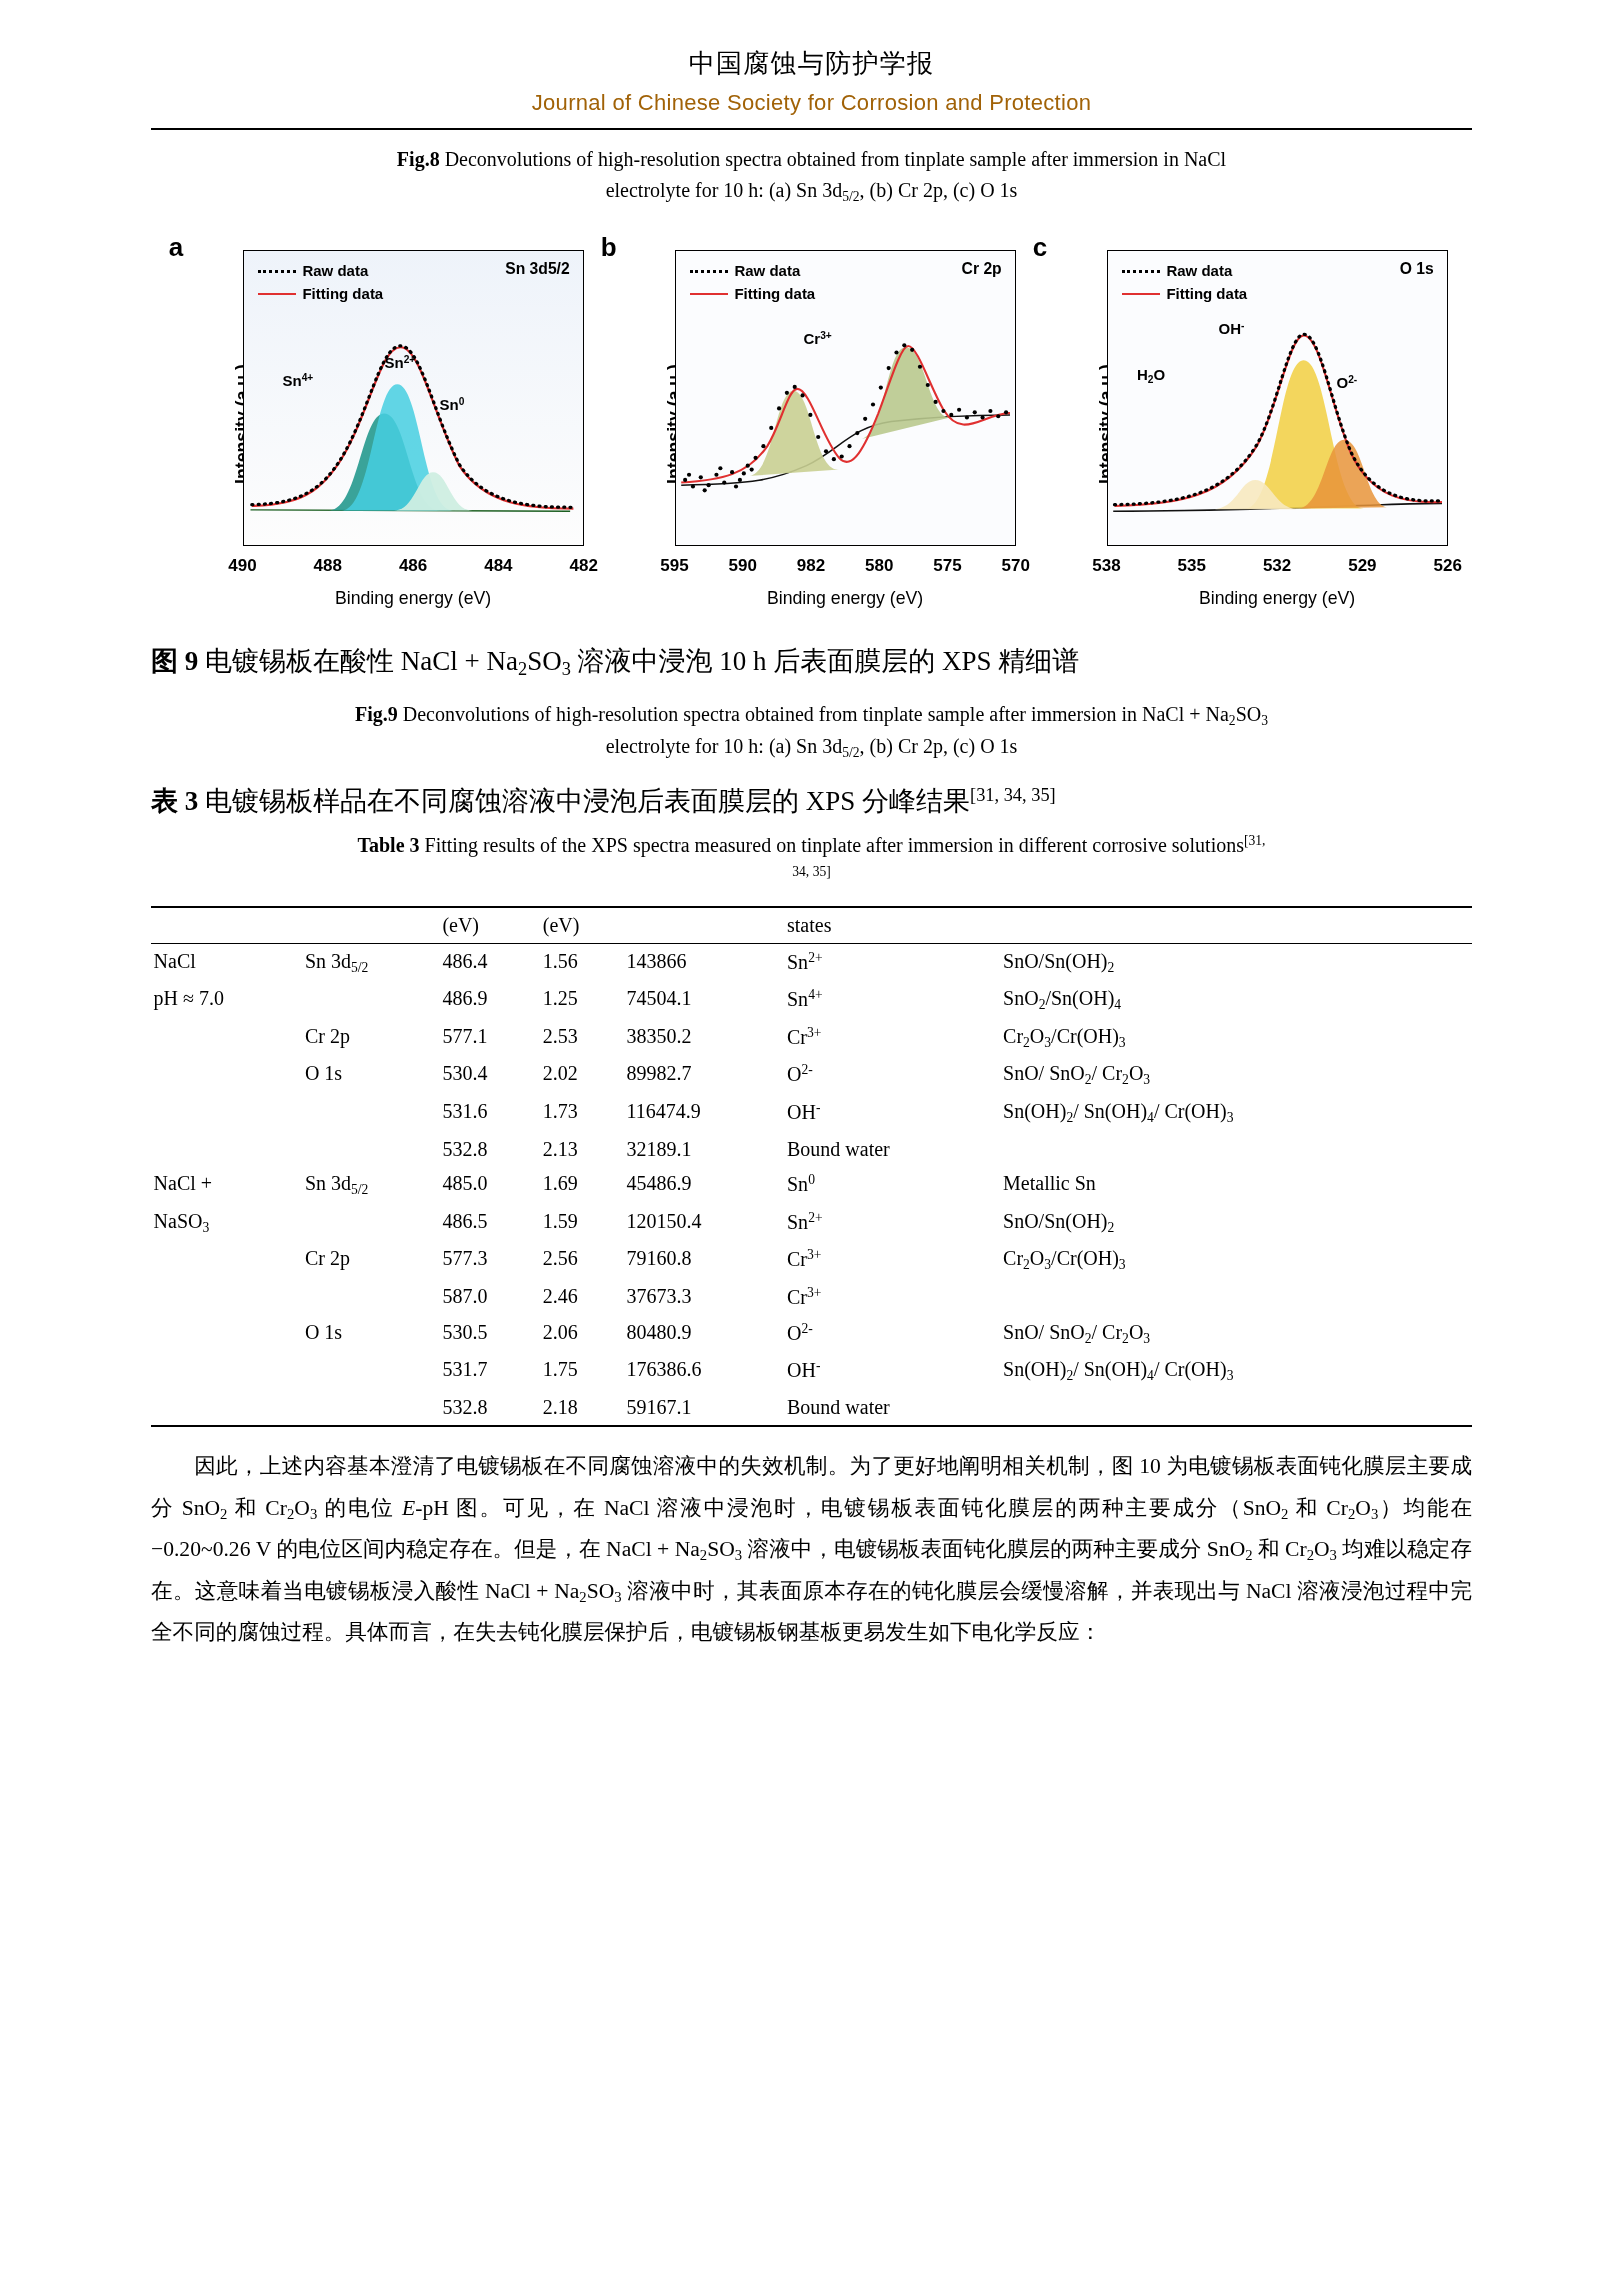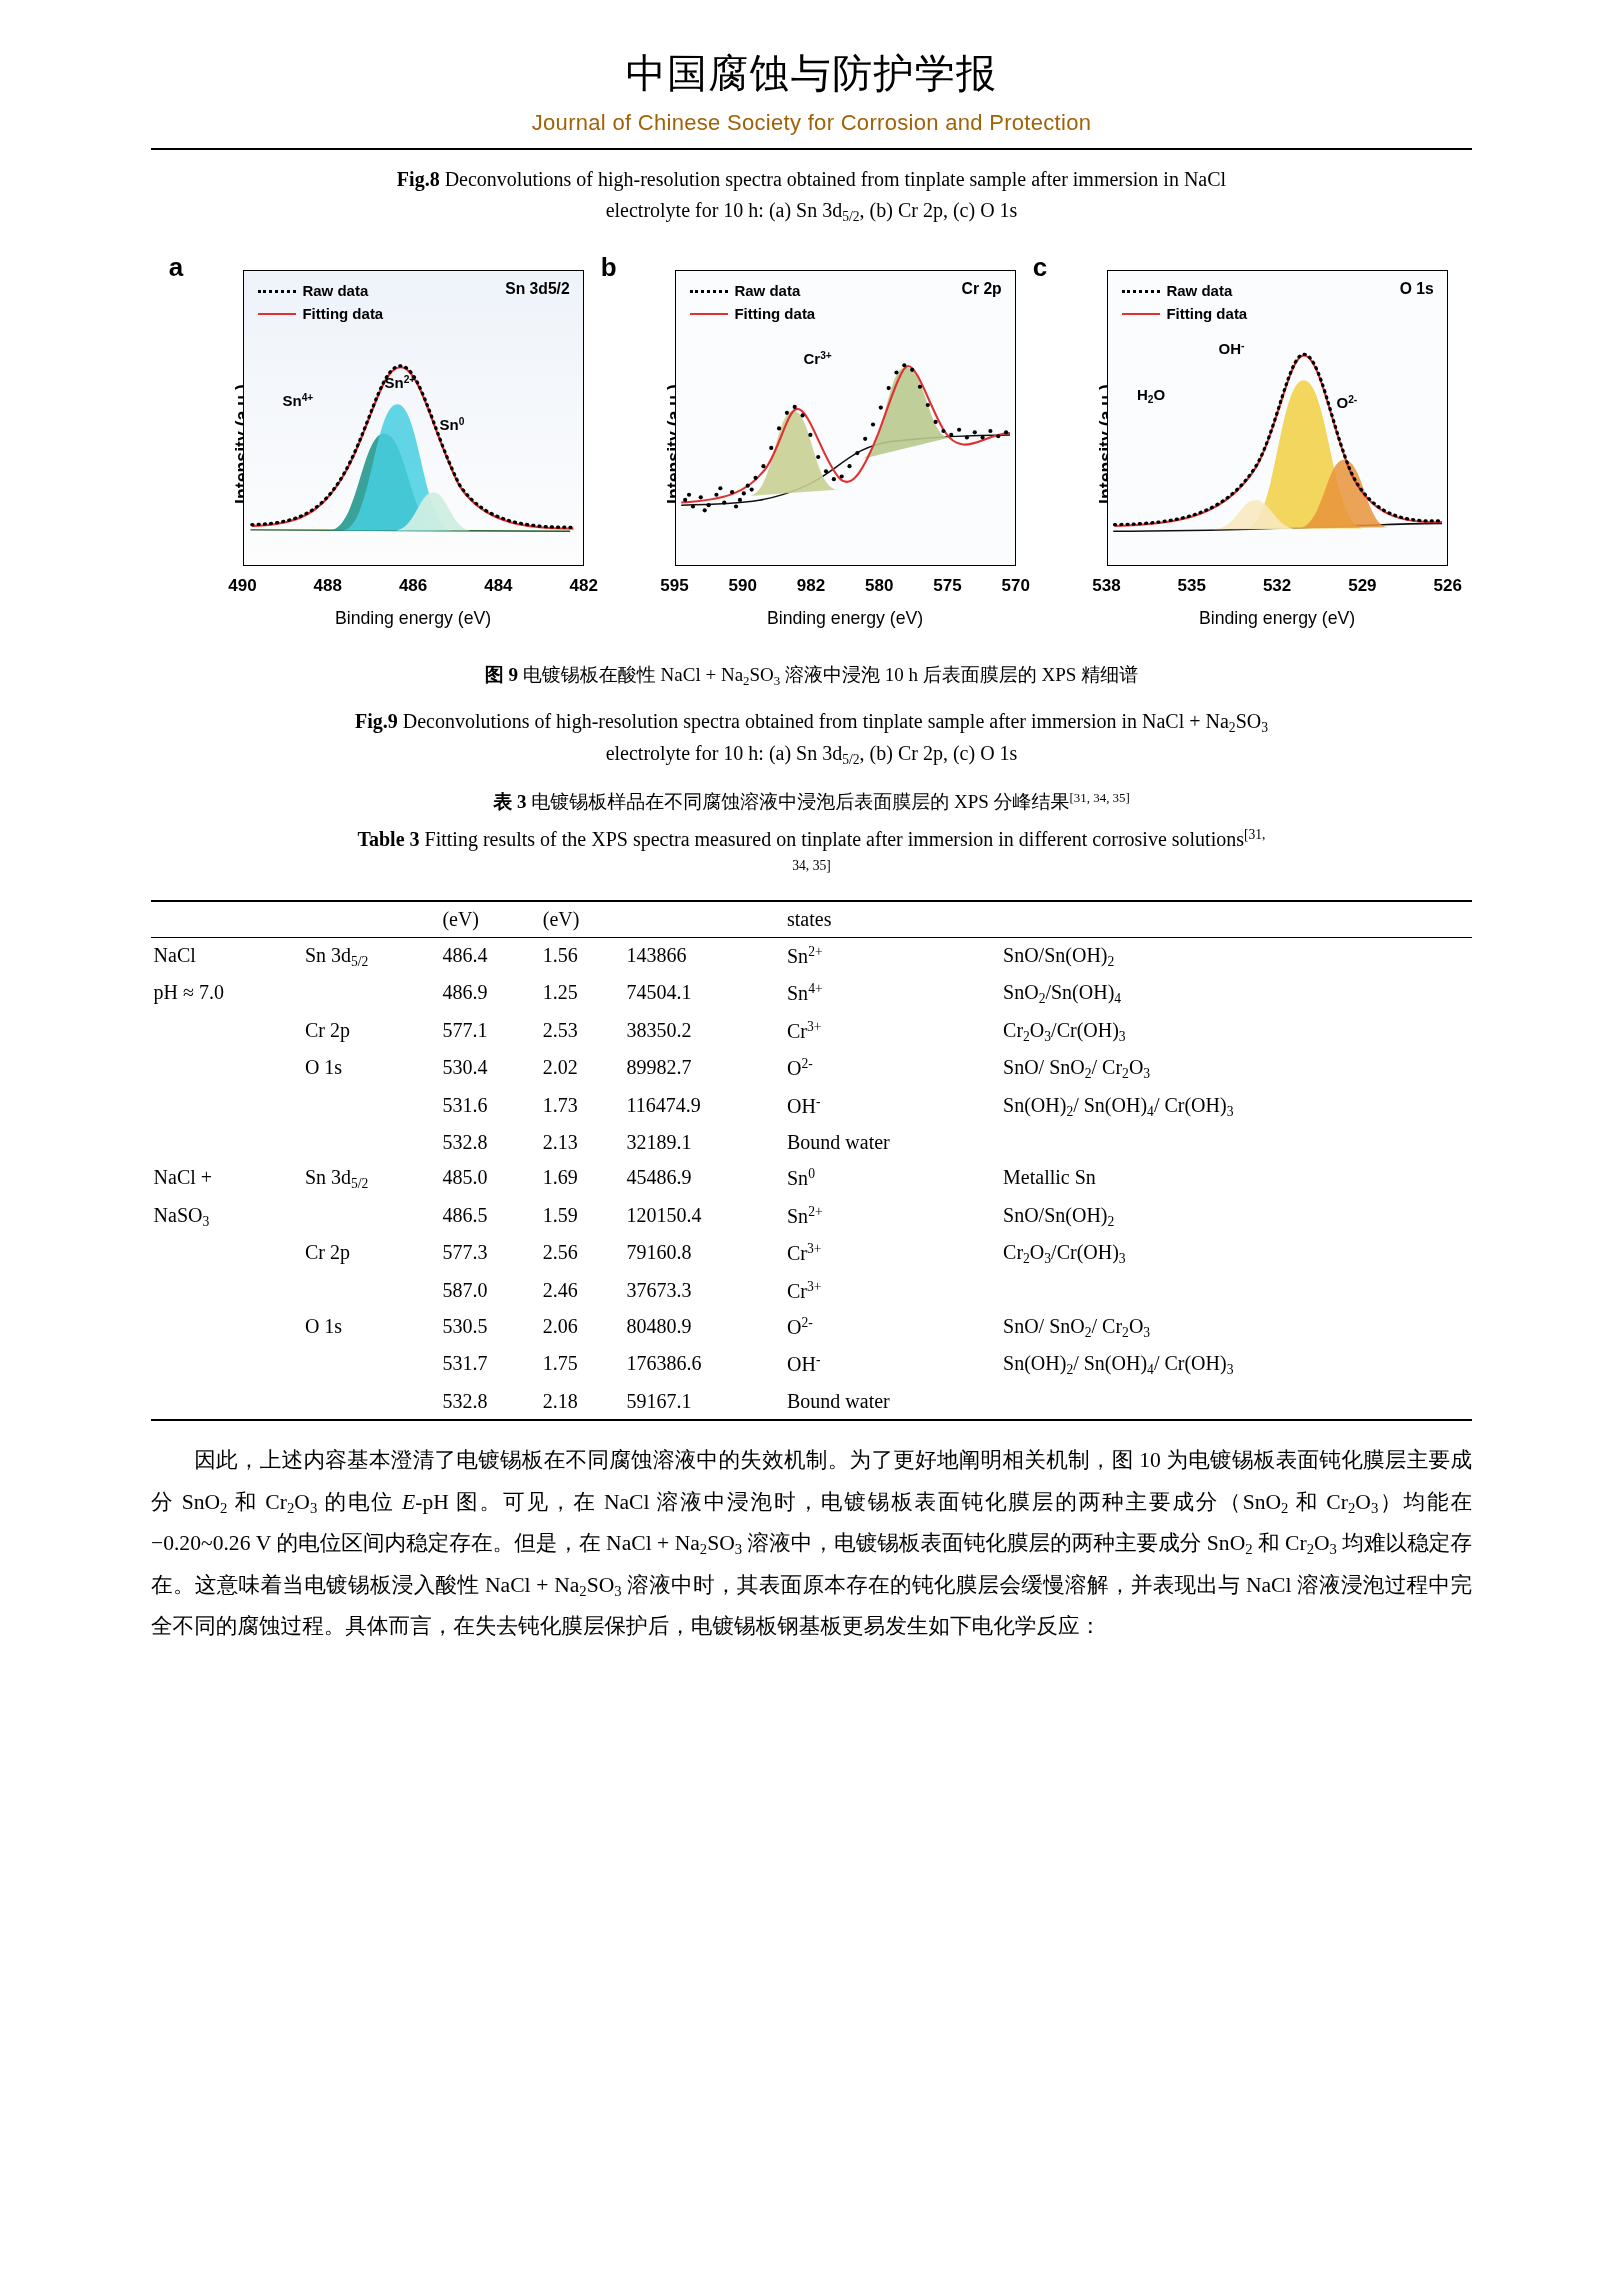--- a/index.html
+++ b/index.html
@@ -7,28 +7,28 @@
     width:1623px; height:2295px;
     background:#ffffff;
     font-family:"Liberation Serif", serif;
     color:#000;
     -webkit-font-smoothing:antialiased;
   }
   .page { position:relative; width:1623px; height:2295px; box-sizing:border-box; padding:0 151px; }
 
   
   .runhead { text-align:center; padding-top:46px; }
-  .runhead .cn { font-size:40px; letter-spacing:1.3px; }
+  .runhead .cn { font-size:26px; letter-spacing:1.3px; }
   .runhead .en { font-size:22px; margin-top:9.2px; font-family:"Liberation Sans", sans-serif; color:#a16207; letter-spacing:0.3px;}
   .rule { border-bottom:2px solid #000; margin-top:11.8px; }
 
   
   .cap { text-align:center; font-size:20px; line-height:1.55; margin:14.4px 0 0 0; }
   .cap b { font-weight:bold; }
-  .cap-cn { text-align:center; font-size:19px; line-height:1.6; margin-top:17px;}
+  .cap-cn { text-align:left; font-size:27px; line-height:1.6; margin-top:17px;}
   .cap-cn .lbl { font-weight:bold; }
   sub { font-size:.68em; vertical-align:-0.28em; }
   sup { font-size:.68em; vertical-align:0.5em; }
 
   
   .figure { margin:17px 0 0 0; display:flex; justify-content:center; gap:0px; }
   .panel { position:relative; width:432px; height:399px; }
   .panel .plotbox { position:absolute; left:79px; top:26px; right:11.8px; bottom:77px;
                     border:1.3px solid #000; background:#f4f7fb; overflow:hidden;}
   .panel-letter { position:absolute; left:5.2px; top:7.9px; font-size:26px; font-weight:bold; font-family:"Liberation Sans", sans-serif;}

